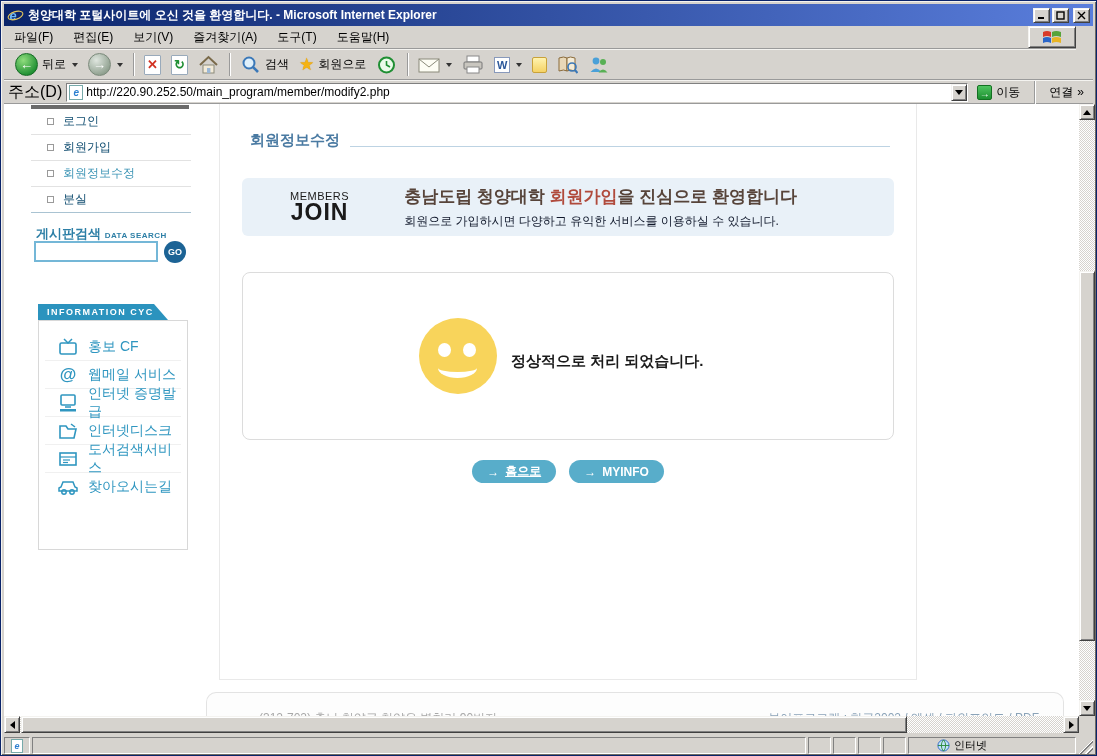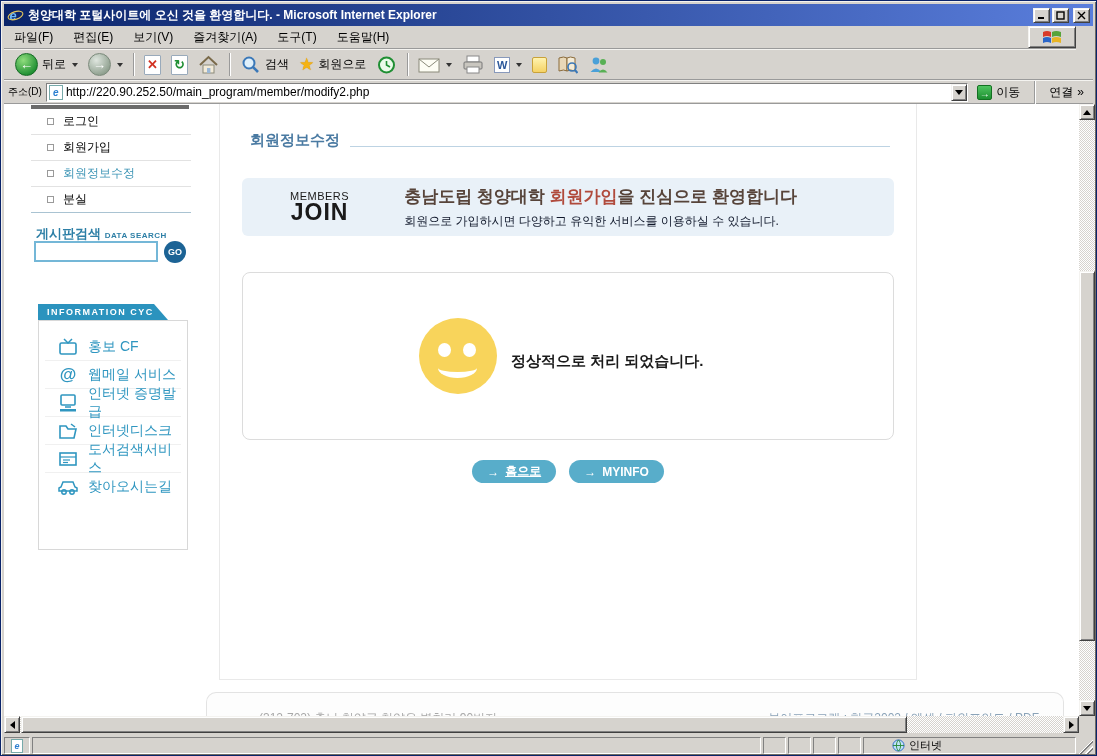--- a/index.html
+++ b/index.html
@@ -48,21 +48,21 @@
   .doc-ico .ovl { font-weight:bold; font-size:13px; line-height:1; }
   .star { color:#f5b312; font-size:17px; text-shadow:0 0 1px #c78500; }
   .note { width:15px; height:16px; background:linear-gradient(#fff3b0,#f5d264); border:1px solid #c9a23a; border-radius:2px; }
   .wbox { width:16px; height:16px; background:#fff; border:1px solid #8899bb; color:#2b579a;
           font-weight:bold; font-size:11px; display:flex; align-items:center; justify-content:center; }
 
   
   .addressbar { position:absolute; left:3px; top:80px; right:3px; height:23px;
                 display:flex; align-items:center; padding:0 4px; gap:4px;
                 border-bottom:1px solid #9a9a9a; box-shadow:0 1px 0 #f4f3f0; }
-  .addr-label { font-size:10px; }
+  .addr-label { font-size:16px; }
   .addr-field { flex:1; height:19px; background:#fff; display:flex; align-items:center;
                 padding-left:2px; position:relative; }
   .addr-field .page-e { width:14px; height:15px; background:#fff; border:1px solid #7aa;
                         font-size:10px; font-weight:bold; font-style:italic; color:#2d7fd0;
                         display:flex; align-items:center; justify-content:center; margin-right:3px; }
   .addr-input { flex:1; border:none; outline:none; font-size:12px; height:15px; }
   .addr-dd { width:16px; height:17px; display:flex; align-items:center; justify-content:center; }
   .go-sq { width:15px; height:15px; background:linear-gradient(#4fc45f,#1d8f31); border:1px solid #147022;
            border-radius:2px; color:#fff; font-size:10px; font-weight:bold; line-height:15px; text-align:center; }
   .links-lbl, .go-lbl { font-size:12px; }
@@ -71,21 +71,21 @@
   .viewport { position:absolute; left:3px; top:103px; width:1075px; height:612px;
               background:#fff; overflow:hidden; }
 
   
   .frag-bar { position:absolute; left:27px; top:1px; width:158px; height:4px; background:#6b6b6b; }
   .side-menu { position:absolute; left:27px; top:5px; width:160px; }
   .side-item { height:26px; display:flex; align-items:center; gap:9px; padding-left:16px;
                border-bottom:1px solid #e2e2e2; cursor:pointer; }
   .side-item:last-child { border-bottom:1px solid #a9c3d2; }
   .side-item .sq { width:7px; height:7px; border:1px solid #9a9a9a; }
-  .side-item .lbl { font-size:12px; color:#000000; }
+  .side-item .lbl { font-size:12px; color:#0c4a6e; }
   .side-item.active .lbl { color:#3a93b4; }
   .bsearch-title { position:absolute; left:32px; top:121px; font-size:13px; font-weight:bold; color:#2d7fa6; }
   .bsearch-title small { font-size:8px; letter-spacing:.5px; }
   .bsearch-input { position:absolute; left:30px; top:137px; width:124px; height:21px;
                    border:2px solid #74b7d7; background:#fff; font-size:12px; padding:0 3px; outline:none; }
   .go-circle { position:absolute; left:160px; top:137px; width:22px; height:22px; border-radius:50%;
                background:#1c6395; color:#fff; font-size:9px; font-weight:bold;
                display:flex; align-items:center; justify-content:center; cursor:pointer; }
   .info-tab { position:absolute; left:34px; top:200px; width:130px; height:16px; background:#2b93be;
               clip-path:polygon(0 0, 116px 0, 130px 100%, 0 100%);
@@ -152,21 +152,21 @@
   .corner { position:absolute; left:1078px; top:715px; width:16px; height:17px; background:#d6d3ce; }
 
   
   .statusbar { position:absolute; left:3px; top:734px; right:3px; height:19px;
                display:flex; align-items:stretch; gap:2px; padding-top:2px; }
   .pane { border:1px solid; border-color:#808080 #fff #fff #808080; display:flex; align-items:center;
           padding:0 3px; font-size:11px; gap:4px; }
   .pane.icon-pane { width:26px; justify-content:center; }
   .pane.main-pane { flex:1; }
   .pane.small { width:23px; }
-  .pane.zone-pane { width:213px;padding-left:28px; }
+  .pane.zone-pane { width:168px;padding-left:28px; }
   .grip { width:15px; align-self:flex-end; height:15px;
           background:linear-gradient(135deg, transparent 50%, #fff 50%, #fff 56%, #808080 56%, #808080 62%,
                       transparent 62%, transparent 72%, #fff 72%, #fff 78%, #808080 78%, #808080 84%, transparent 84%); }
   .mini-page { width:12px; height:14px; background:#fff; border:1px solid #7aa; font-size:9px; font-weight:bold;
                font-style:italic; color:#2d7fd0; display:flex; align-items:center; justify-content:center; }
 </style>
 </head>
 <body>
 
 <div class="window">

